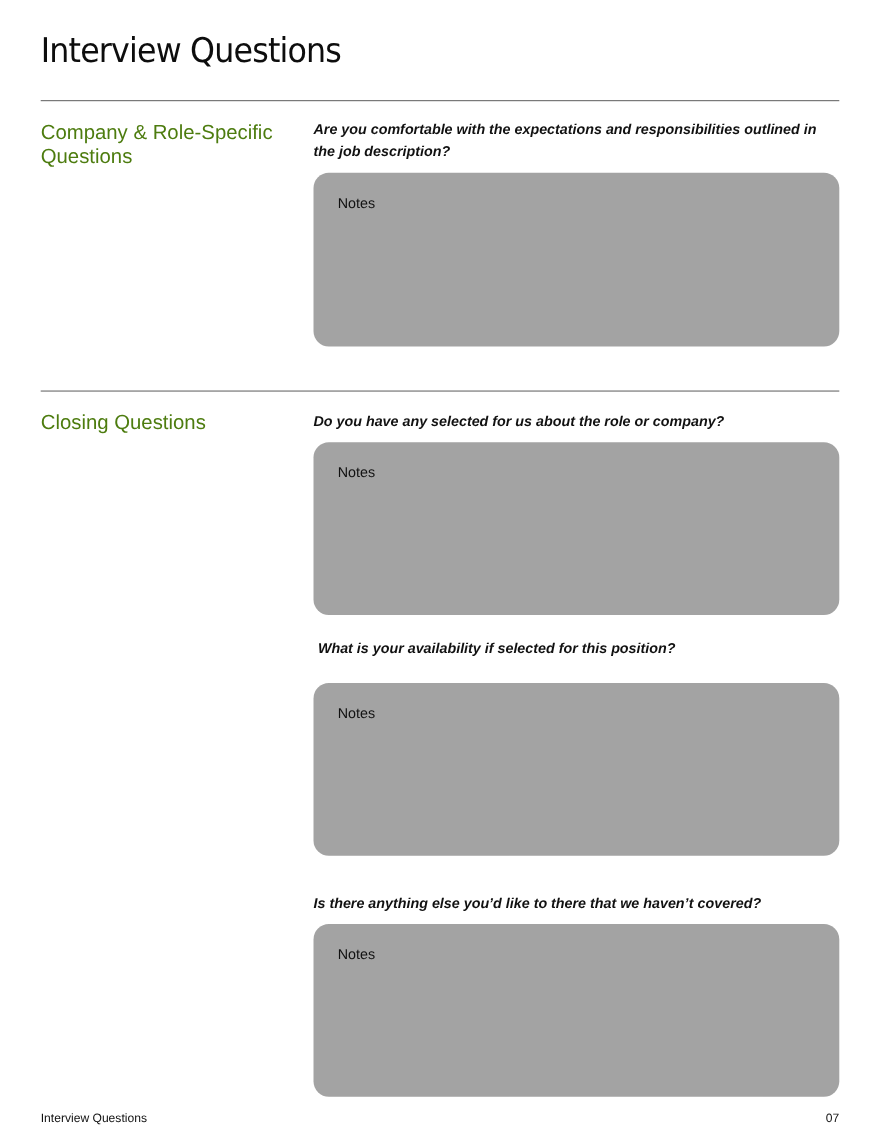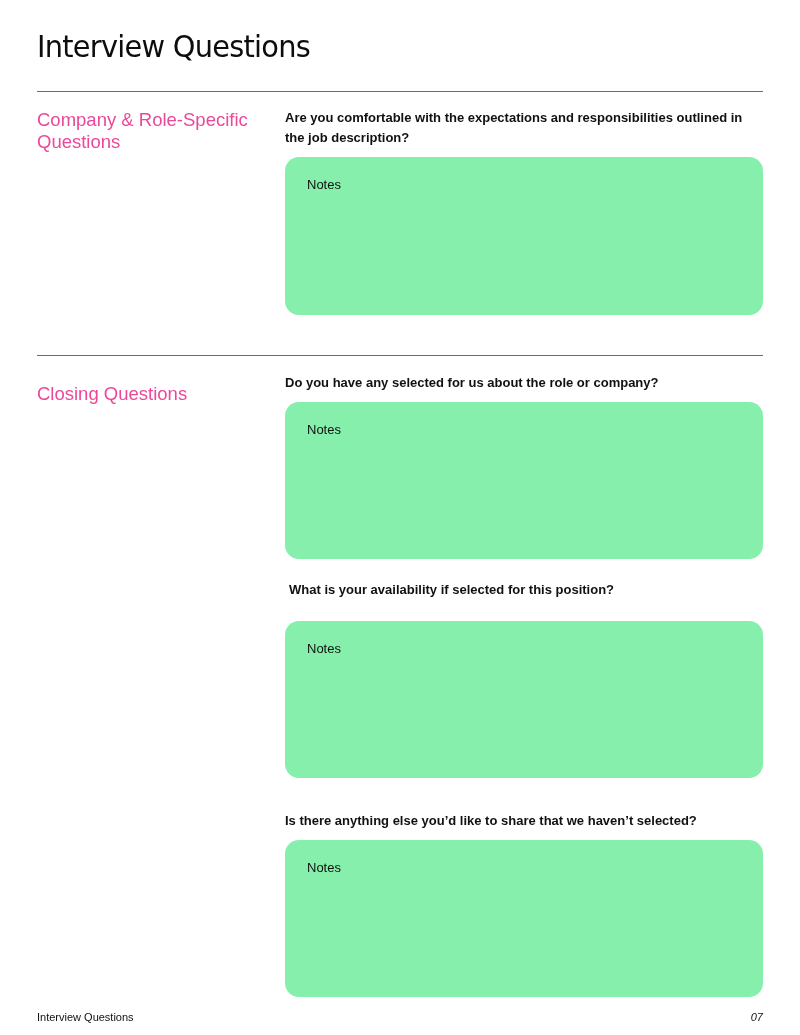--- a/index.html
+++ b/index.html
@@ -3,56 +3,56 @@
 <meta charset="utf-8">
 <style>
   html, body { margin: 0; padding: 0; background: #ffffff; }
   body { width: 800px; height: 1035px; position: relative; overflow: hidden;
          font-family: "Liberation Sans", sans-serif; color: #111111; }
   .title { position: absolute; left: 37px; top: 28px; font-size: 31px; font-weight: 400;
            letter-spacing: -0.8px; margin: 0; color: #0d0d0d;
            font-family: "DejaVu Sans", sans-serif; transform: scaleX(0.93); transform-origin: left; }
   .rule { position: absolute; left: 37px; width: 726px; height: 1px; background: #6b6b6b; }
   .section-label { position: absolute; left: 37px; width: 230px; font-size: 18.5px;
-                   line-height: 22px; color: #ec4899; }
+                   line-height: 22px; color: #4d7c0f; }
   .question { position: absolute; left: 285px; width: 480px; font-size: 13px; font-weight: 700;
-              line-height: 19.5px; color: #111; }
-  .notes-box { position: absolute; left: 285px; width: 478px; background: #86efac;
+              line-height: 19.5px; color: #111; font-style: italic; }
+  .notes-box { position: absolute; left: 285px; width: 478px; background: #a3a3a3;
                border-radius: 14px; }
   .notes-label { position: absolute; left: 22px; top: 20px; font-size: 13px; color: #111; }
   .footer-left { position: absolute; left: 37px; top: 1011px; font-size: 11px; color: #111; }
-  .footer-right { position: absolute; right: 37px; top: 1011px; font-size: 11px; color: #111; font-style: italic; }
+  .footer-right { position: absolute; right: 37px; top: 1011px; font-size: 11px; color: #111; }
 </style>
 </head>
 <body>
 
 <h1 class="title">Interview Questions</h1>
 
 <div class="rule" style="top:91px;"></div>
 
 <div class="section-label" style="top:109px;">Company &amp; Role-Specific Questions</div>
 
 <div class="question" style="top:108px;">Are you comfortable with the expectations and responsibilities outlined in the job description?</div>
 <div class="notes-box" style="top:157px; height:158px;">
   <span class="notes-label">Notes</span>
 </div>
 
 <div class="rule" style="top:355px;"></div>
 
-<div class="section-label" style="top:373px;margin-top:10px;">Closing Questions</div>
+<div class="section-label" style="top:373px;">Closing Questions</div>
 
 <div class="question" style="top:373px;">Do you have any selected for us about the role or company?</div>
 <div class="notes-box" style="top:402px; height:157px;">
   <span class="notes-label">Notes</span>
 </div>
 
 <div class="question" style="top:580px; left:289px;">What is your availability if selected for this position?</div>
 <div class="notes-box" style="top:621px; height:157px;">
   <span class="notes-label">Notes</span>
 </div>
 
-<div class="question" style="top:811px;">Is there anything else you’d like to share that we haven’t selected?</div>
+<div class="question" style="top:811px;">Is there anything else you’d like to there that we haven’t covered?</div>
 <div class="notes-box" style="top:840px; height:157px;">
   <span class="notes-label">Notes</span>
 </div>
 
 <div class="footer-left">Interview Questions</div>
 <div class="footer-right">07</div>
 
 </body></html>

